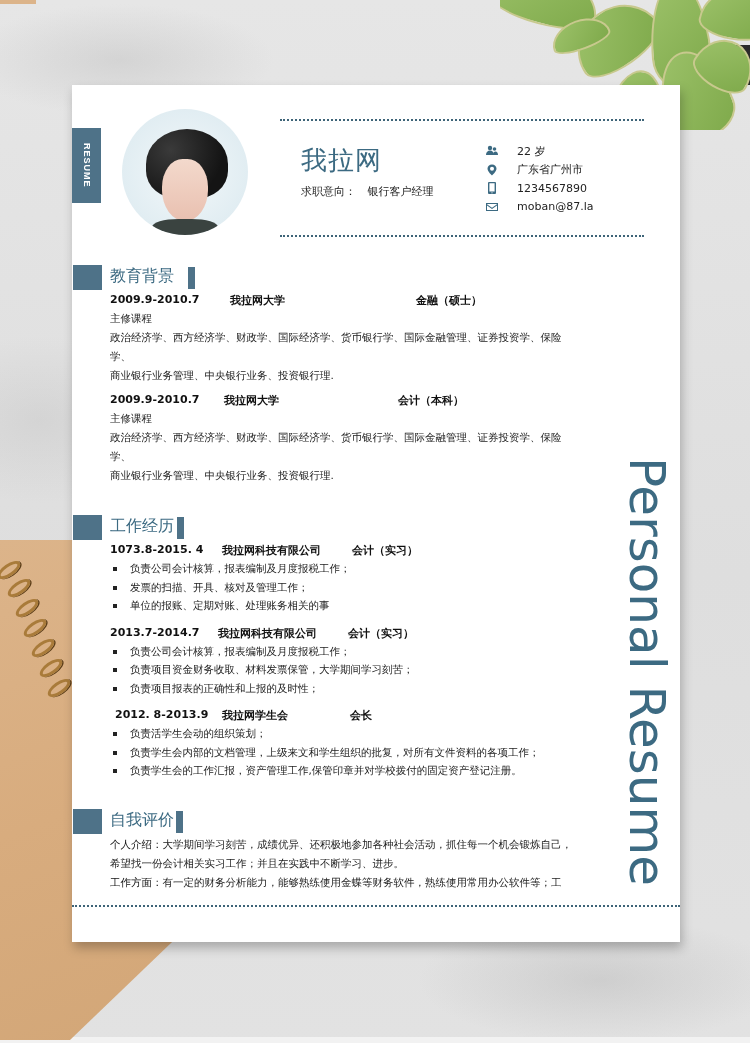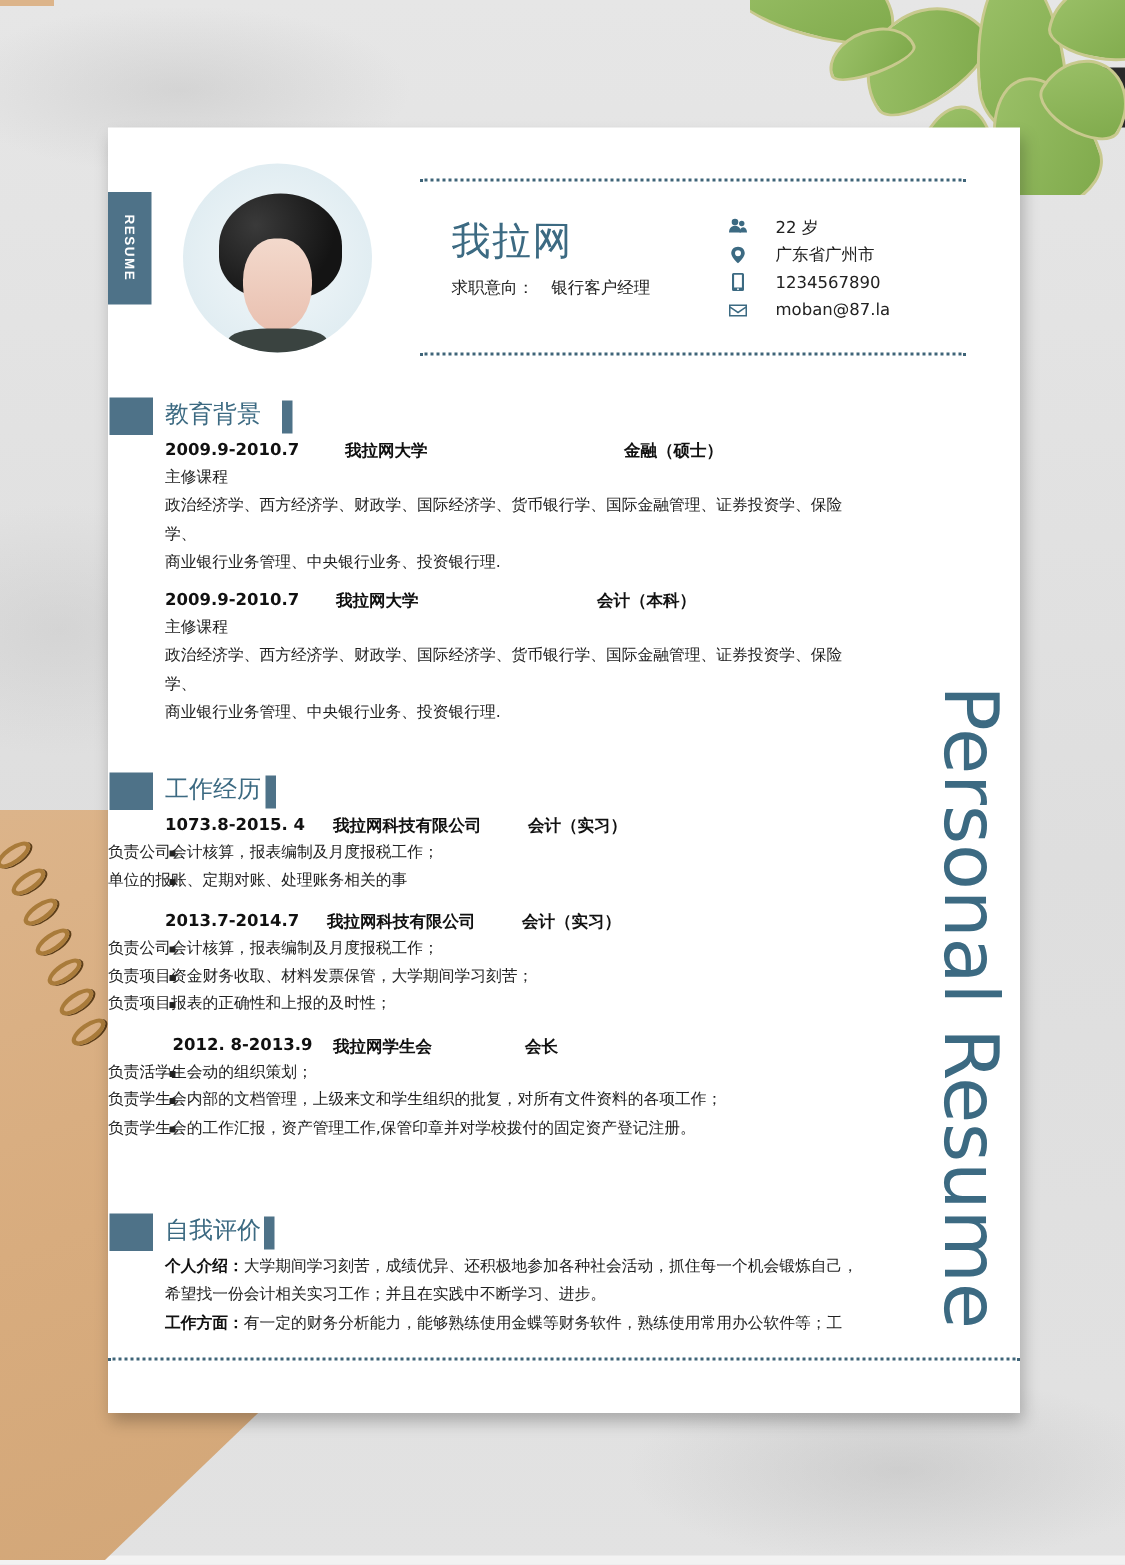--- a/index.html
+++ b/index.html
@@ -97,24 +97,24 @@
     .section { position: absolute; left: 0; width: 520px; }
     .sec-head { position: relative; height: 28px; }
     .sec-head .sq { position: absolute; left: 1px; top: 2px; width: 29px; height: 25px; background: #4e7288; }
     .sec-head .title { position: absolute; left: 38px; top: 3px; font-size: 16px; color: #3c6a82; text-align: center; }
     .sec-head .bar { position: absolute; top: 4px; width: 7px; height: 22px; background: #4e7288; }
 
     .entry-head { position: relative; height: 18px; font-size: 11px; font-weight: bold; color: #111; }
     .entry-head span { position: absolute; top: 2px; white-space: nowrap; }
     .line { font-size: 10.5px; color: #222; line-height: 19px; padding-left: 38px; white-space: nowrap; }
     .bullets { list-style: none; }
-    .bullets li { position: relative; font-size: 10.5px; color: #222; line-height: 18.5px; white-space: nowrap; }
+    .bullets li { position: relative; font-size: 10.5px; color: #222; line-height: 18.5px; padding-left: 58px; white-space: nowrap; }
     .bullets li::before { content: ""; position: absolute; left: 41px; top: 8px; width: 4px; height: 4px; background: #222; }
     .self { font-size: 10.5px; color: #222; line-height: 19px; padding-left: 38px; width: 515px; }
-    .self b { font-weight: bold; color: #111; }
+    .self b { font-weight: normal; color: #111; }
 
     .big-title {
       position: absolute; left: 545px; top: 372px; width: 60px; height: 450px;
       writing-mode: vertical-rl; font-size: 50px; color: #3c6a82; font-weight: normal;
       font-family: "DejaVu Sans", sans-serif; letter-spacing: 0px; line-height: 60px;
       white-space: nowrap;
     }
   </style>
 </head>
 <body>
@@ -236,20 +236,21 @@
       <div class="title">工作经历</div>
       <div class="bar" style="left:105px"></div>
     </div>
     <div class="entry-head">
       <span style="left:38px">1073.8-2015. 4</span>
       <span style="left:150px">我拉网科技有限公司</span>
       <span style="left:280px">会计（实习）</span>
     </div>
     <ul class="bullets">
       <li>负责公司会计核算，报表编制及月度报税工作；</li>
+      <li>发票的扫描、开具、核对及管理工作；</li>
       <li>单位的报账、定期对账、处理账务相关的事</li>
     </ul>
     <div style="height:9px"></div>
     <div class="entry-head">
       <span style="left:38px">2013.7-2014.7</span>
       <span style="left:146px">我拉网科技有限公司</span>
       <span style="left:276px">会计（实习）</span>
     </div>
     <ul class="bullets">
       <li>负责公司会计核算，报表编制及月度报税工作；</li>

